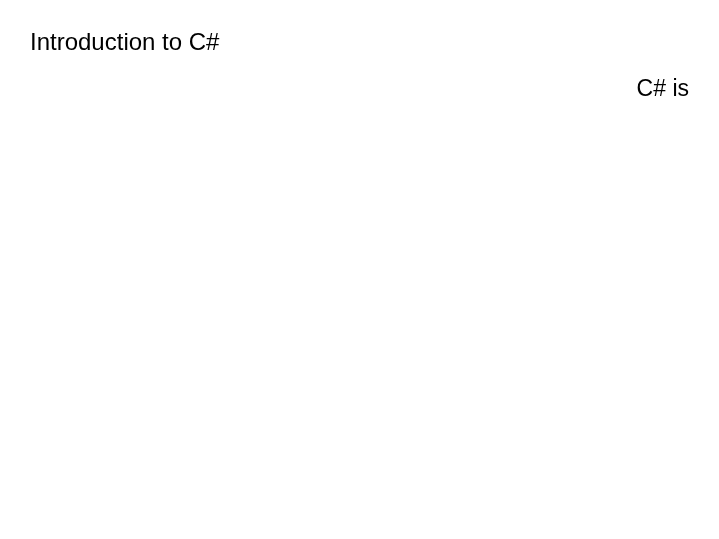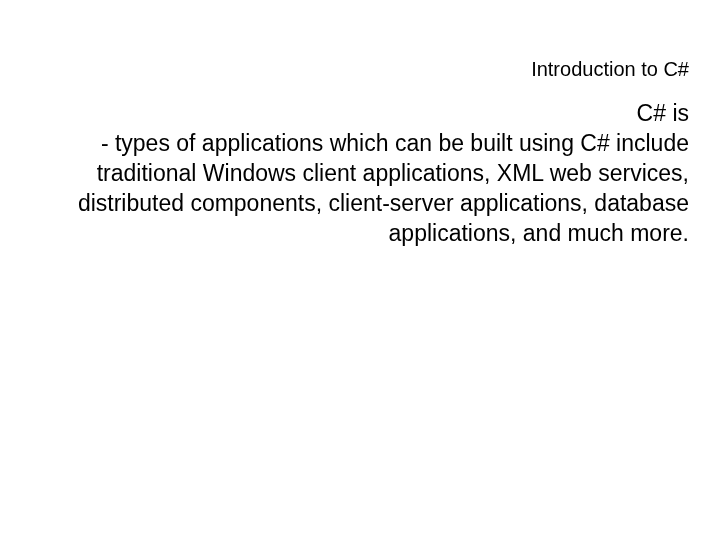--- a/index.html
+++ b/index.html
@@ -10,23 +10,23 @@
     body {
       width: 719px;
       height: 539px;
       background: #ffffff;
       font-family: Arial, Helvetica, sans-serif;
       color: #000000;
       padding: 20px 30px 20px 30px;
       overflow: hidden;
     }
     .title {
-      font-size: 20px;
-      text-align: right;
-      margin-top: 38px;
+      font-size: 24px;
+      text-align: left;
+      margin-top: 8px;
       margin-bottom: 18px;
       font-weight: normal;
     }
     .content {
       font-size: 23px;
       line-height: 1.3;
       text-align: right;
     }
     .intro {
       margin-bottom: 0;
@@ -39,14 +39,13 @@
       text-indent: -14px;
     }
   </style>
 </head>
 <body>
 
 <h1 class="title">Introduction to C#</h1>
 
 <div class="content">
   <div class="intro">C# is</div>
-  <div class="bullet bullet-indent">- types of applications which can be built using C# include traditional Windows client applications, XML web services, distributed components, client-server applications, database applications, and much more.</div>
 </div>
 
 </body></html>

